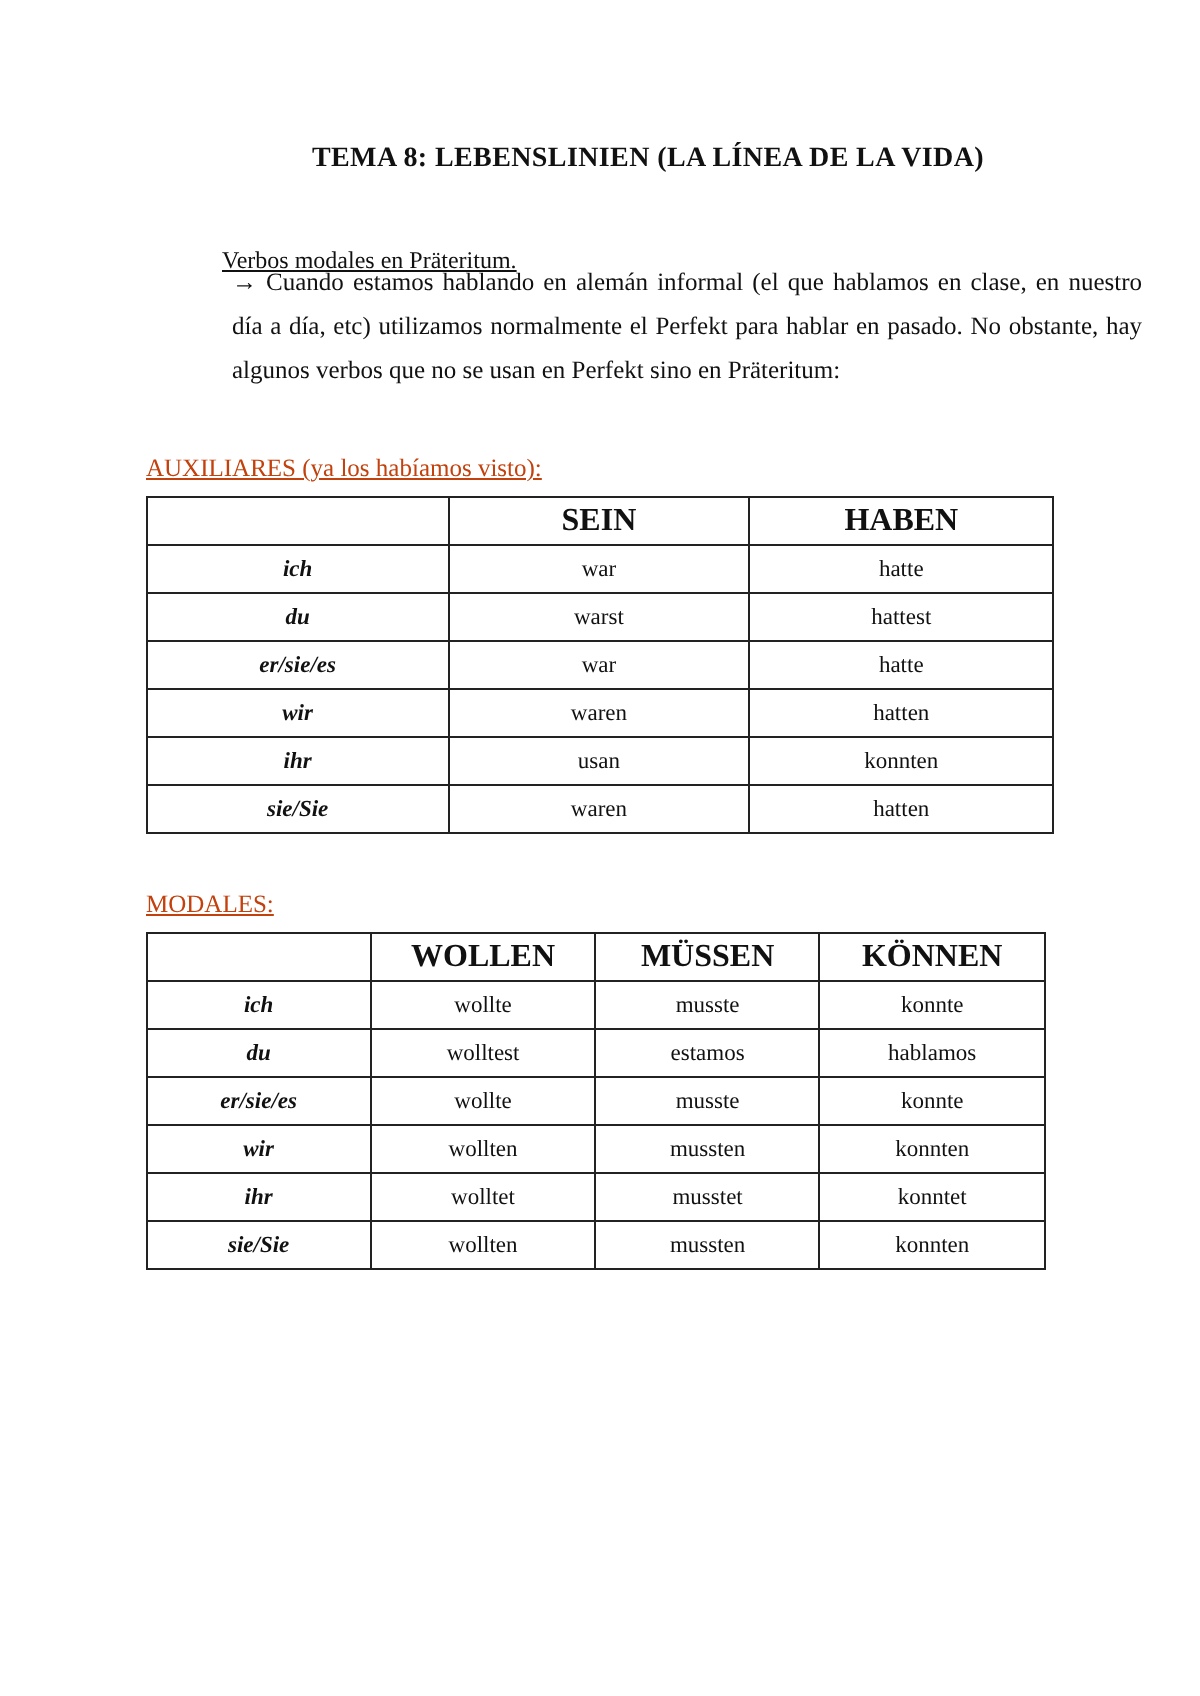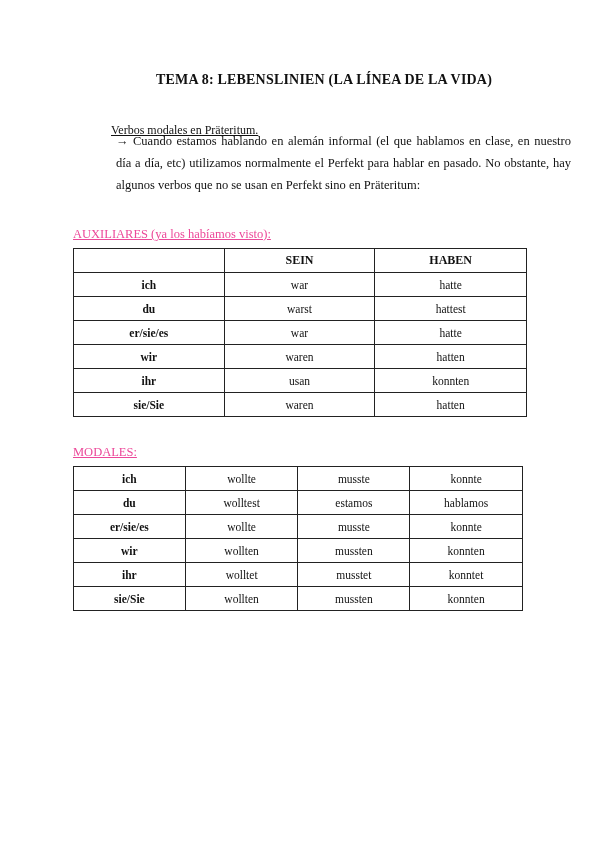--- a/index.html
+++ b/index.html
@@ -1,26 +1,26 @@
 <!DOCTYPE html>
 <html><head>
   <meta charset="utf-8">
   <style>
     html, body { margin: 0; padding: 0; background: #ffffff; }
     body { width: 600px; height: 848px; position: relative; font-family: "Liberation Serif", "DejaVu Serif", serif; color: #111; }
     .title { position: absolute; top: 72px; left: 0; width: 560px; text-align: center; font-weight: bold; font-size: 14px; letter-spacing: 0.2px; padding-left: 44px; }
     .section-heading { position: absolute; top: 123px; left: 73px; font-weight: normal; font-size: 12px; text-decoration: underline; margin-left: 38px; }
     .paragraph { position: absolute; top: 130px; left: 73px; width: 455px; font-size: 12.5px; line-height: 22px; text-align: justify; margin-left: 43px; }
-    .table-label { position: absolute; left: 73px; font-size: 12.5px; text-decoration: underline; color: #ec4899; }
+    .table-label { position: absolute; left: 73px; font-size: 12.5px; text-decoration: underline; color: #c2410c; }
     .label-aux { top: 227px; }
     .label-mod { top: 445px; }
     table { position: absolute; border-collapse: collapse; font-size: 11.5px; }
     table td, table th { border: 1.5px solid #222; text-align: center; height: 23px; padding: 0; }
-    table th { font-weight: bold; font-size: 12px; }
-    td.pron { font-weight: bold; }
+    table th { font-weight: bold; font-size: 16px; }
+    td.pron { font-weight: bold; font-style: italic; }
     .aux-table { top: 248px; left: 73px; width: 454px; }
     .aux-table col.c0 { width: 151px; }
     .aux-table col.c1 { width: 151px; }
     .aux-table col.c2 { width: 152px; }
     .mod-table { top: 466px; left: 73px; width: 450px; }
     .mod-table col.c0 { width: 112px; }
     .mod-table col.c1 { width: 113px; }
     .mod-table col.c2 { width: 112px; }
     .mod-table col.c3 { width: 113px; }
   </style>
@@ -79,20 +79,26 @@
 
 <div class="table-label label-mod">MODALES:</div>
 <table class="mod-table">
   <colgroup>
       <col class="c0">
       <col class="c1">
       <col class="c2">
       <col class="c3">
     </colgroup>
   <tbody>
+      <tr>
+    <th></th>
+    <th>WOLLEN</th>
+    <th>MÜSSEN</th>
+    <th>KÖNNEN</th>
+  </tr>
   <tr>
     <td class="pron">ich</td>
     <td>wollte</td>
     <td>musste</td>
     <td>konnte</td>
   </tr>
   <tr>
     <td class="pron">du</td>
     <td>wolltest</td>
     <td>estamos</td>

